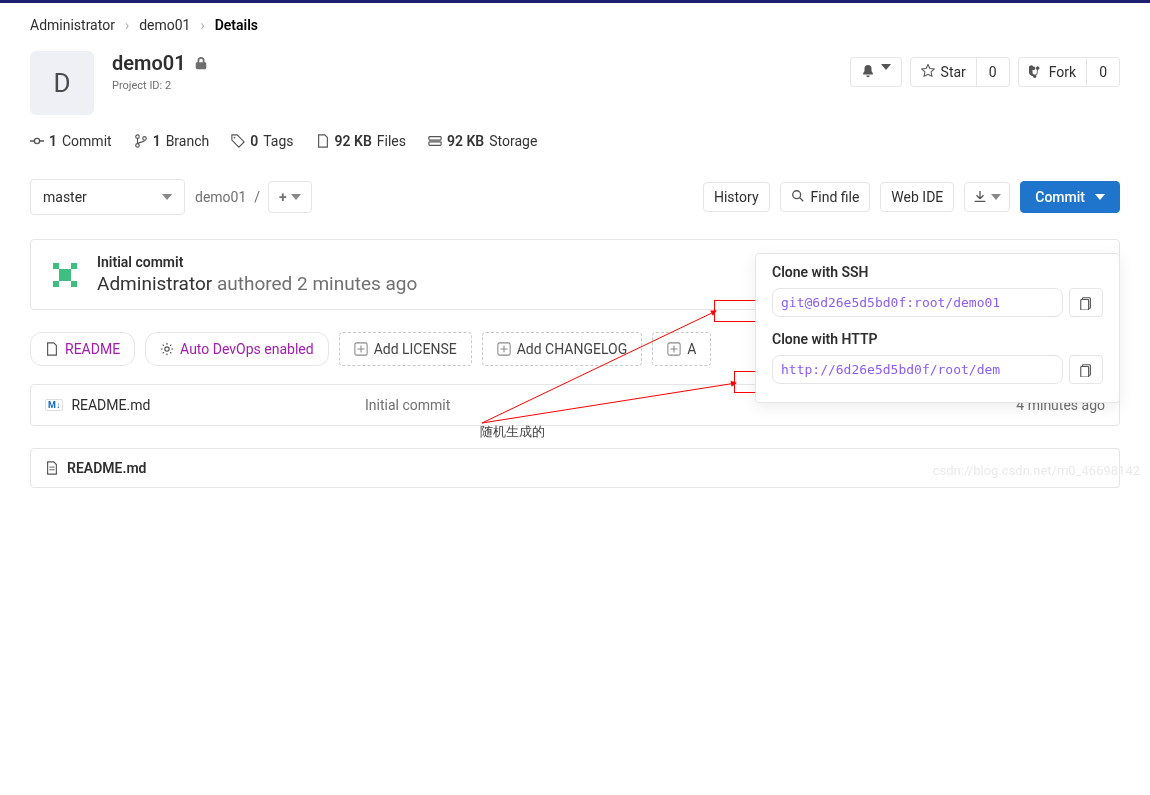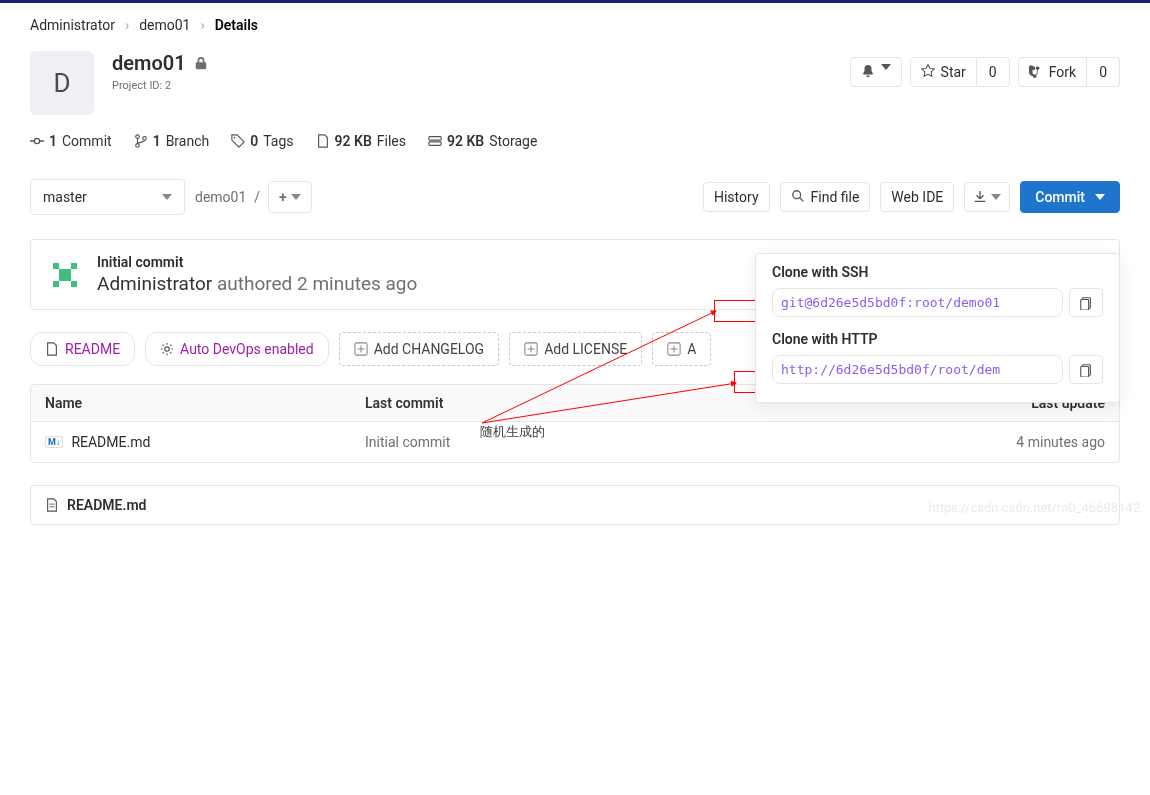--- a/index.html
+++ b/index.html
@@ -247,44 +247,39 @@
           <circle cx="8" cy="8" r="2.5" fill="none" stroke="#555" stroke-width="1.3"></circle>
           <path d="M8 1v2M8 13v2M1 8h2M13 8h2M3 3l1.4 1.4M11.6 11.6L13 13M3 13l1.4-1.4M11.6 4.4L13 3" stroke="#555" stroke-width="1.3"></path>
         </svg>
       <span>Auto DevOps enabled</span>
     </div>
     <div class="dash-btn">
       <svg class="ic" viewBox="0 0 16 16">
           <rect x="1" y="1" width="14" height="14" rx="2" fill="none" stroke="#888" stroke-width="1.2"></rect>
           <path d="M8 4v8M4 8h8" stroke="#888" stroke-width="1.2"></path>
         </svg>
-      <span>Add CHANGELOG</span>
+      <span>Add LICENSE</span>
     </div>
     <div class="dash-btn">
       <svg class="ic" viewBox="0 0 16 16">
           <rect x="1" y="1" width="14" height="14" rx="2" fill="none" stroke="#888" stroke-width="1.2"></rect>
           <path d="M8 4v8M4 8h8" stroke="#888" stroke-width="1.2"></path>
         </svg>
-      <span>Add LICENSE</span>
+      <span>Add CHANGELOG</span>
     </div>
     <div class="dash-btn" style="min-width:30px;overflow:hidden">
       <svg class="ic" viewBox="0 0 16 16">
           <rect x="1" y="1" width="14" height="14" rx="2" fill="none" stroke="#888" stroke-width="1.2"></rect>
           <path d="M8 4v8M4 8h8" stroke="#888" stroke-width="1.2"></path>
         </svg>
       <span>A</span>
     </div>
   </div>
 
   <div class="tbl">
-    <div class="tbl-head">
-      <div class="col-name">Name</div>
-      <div class="col-commit" style="color:#333">Last commit</div>
-      <div class="col-upd" style="color:#333">Last update</div>
-    </div>
     <div class="tbl-row">
       <div class="col-name file-link">
         <span class="md-badge">M↓</span>
         <span>README.md</span>
       </div>
       <div class="col-commit">Initial commit</div>
       <div class="col-upd">4 minutes ago</div>
     </div>
   </div>
 
@@ -331,14 +326,14 @@
           <path d="M6 0L0 3L6 6z" fill="#ff0000"></path>
         </marker>
       </defs>
     <line x1="716" y1="308" x2="482" y2="420" stroke="#ff0000" stroke-width="1" marker-start="url(#ah)"></line>
     <line x1="736" y1="380" x2="482" y2="420" stroke="#ff0000" stroke-width="1" marker-start="url(#ah)"></line>
   </svg>
   <div class="redbox" style="left:714px;top:297px;width:124px;height:22px"></div>
   <div class="redbox" style="left:734px;top:368px;width:105px;height:22px"></div>
   <div class="annot" style="left:480px;top:420px">随机生成的</div>
 
-  <div class="watermark">https://csdn.csdn.net/m0_46698142</div>
+  <div class="watermark">csdn://blog.csdn.net/m0_46698142</div>
 </div>
 
 </body></html>

